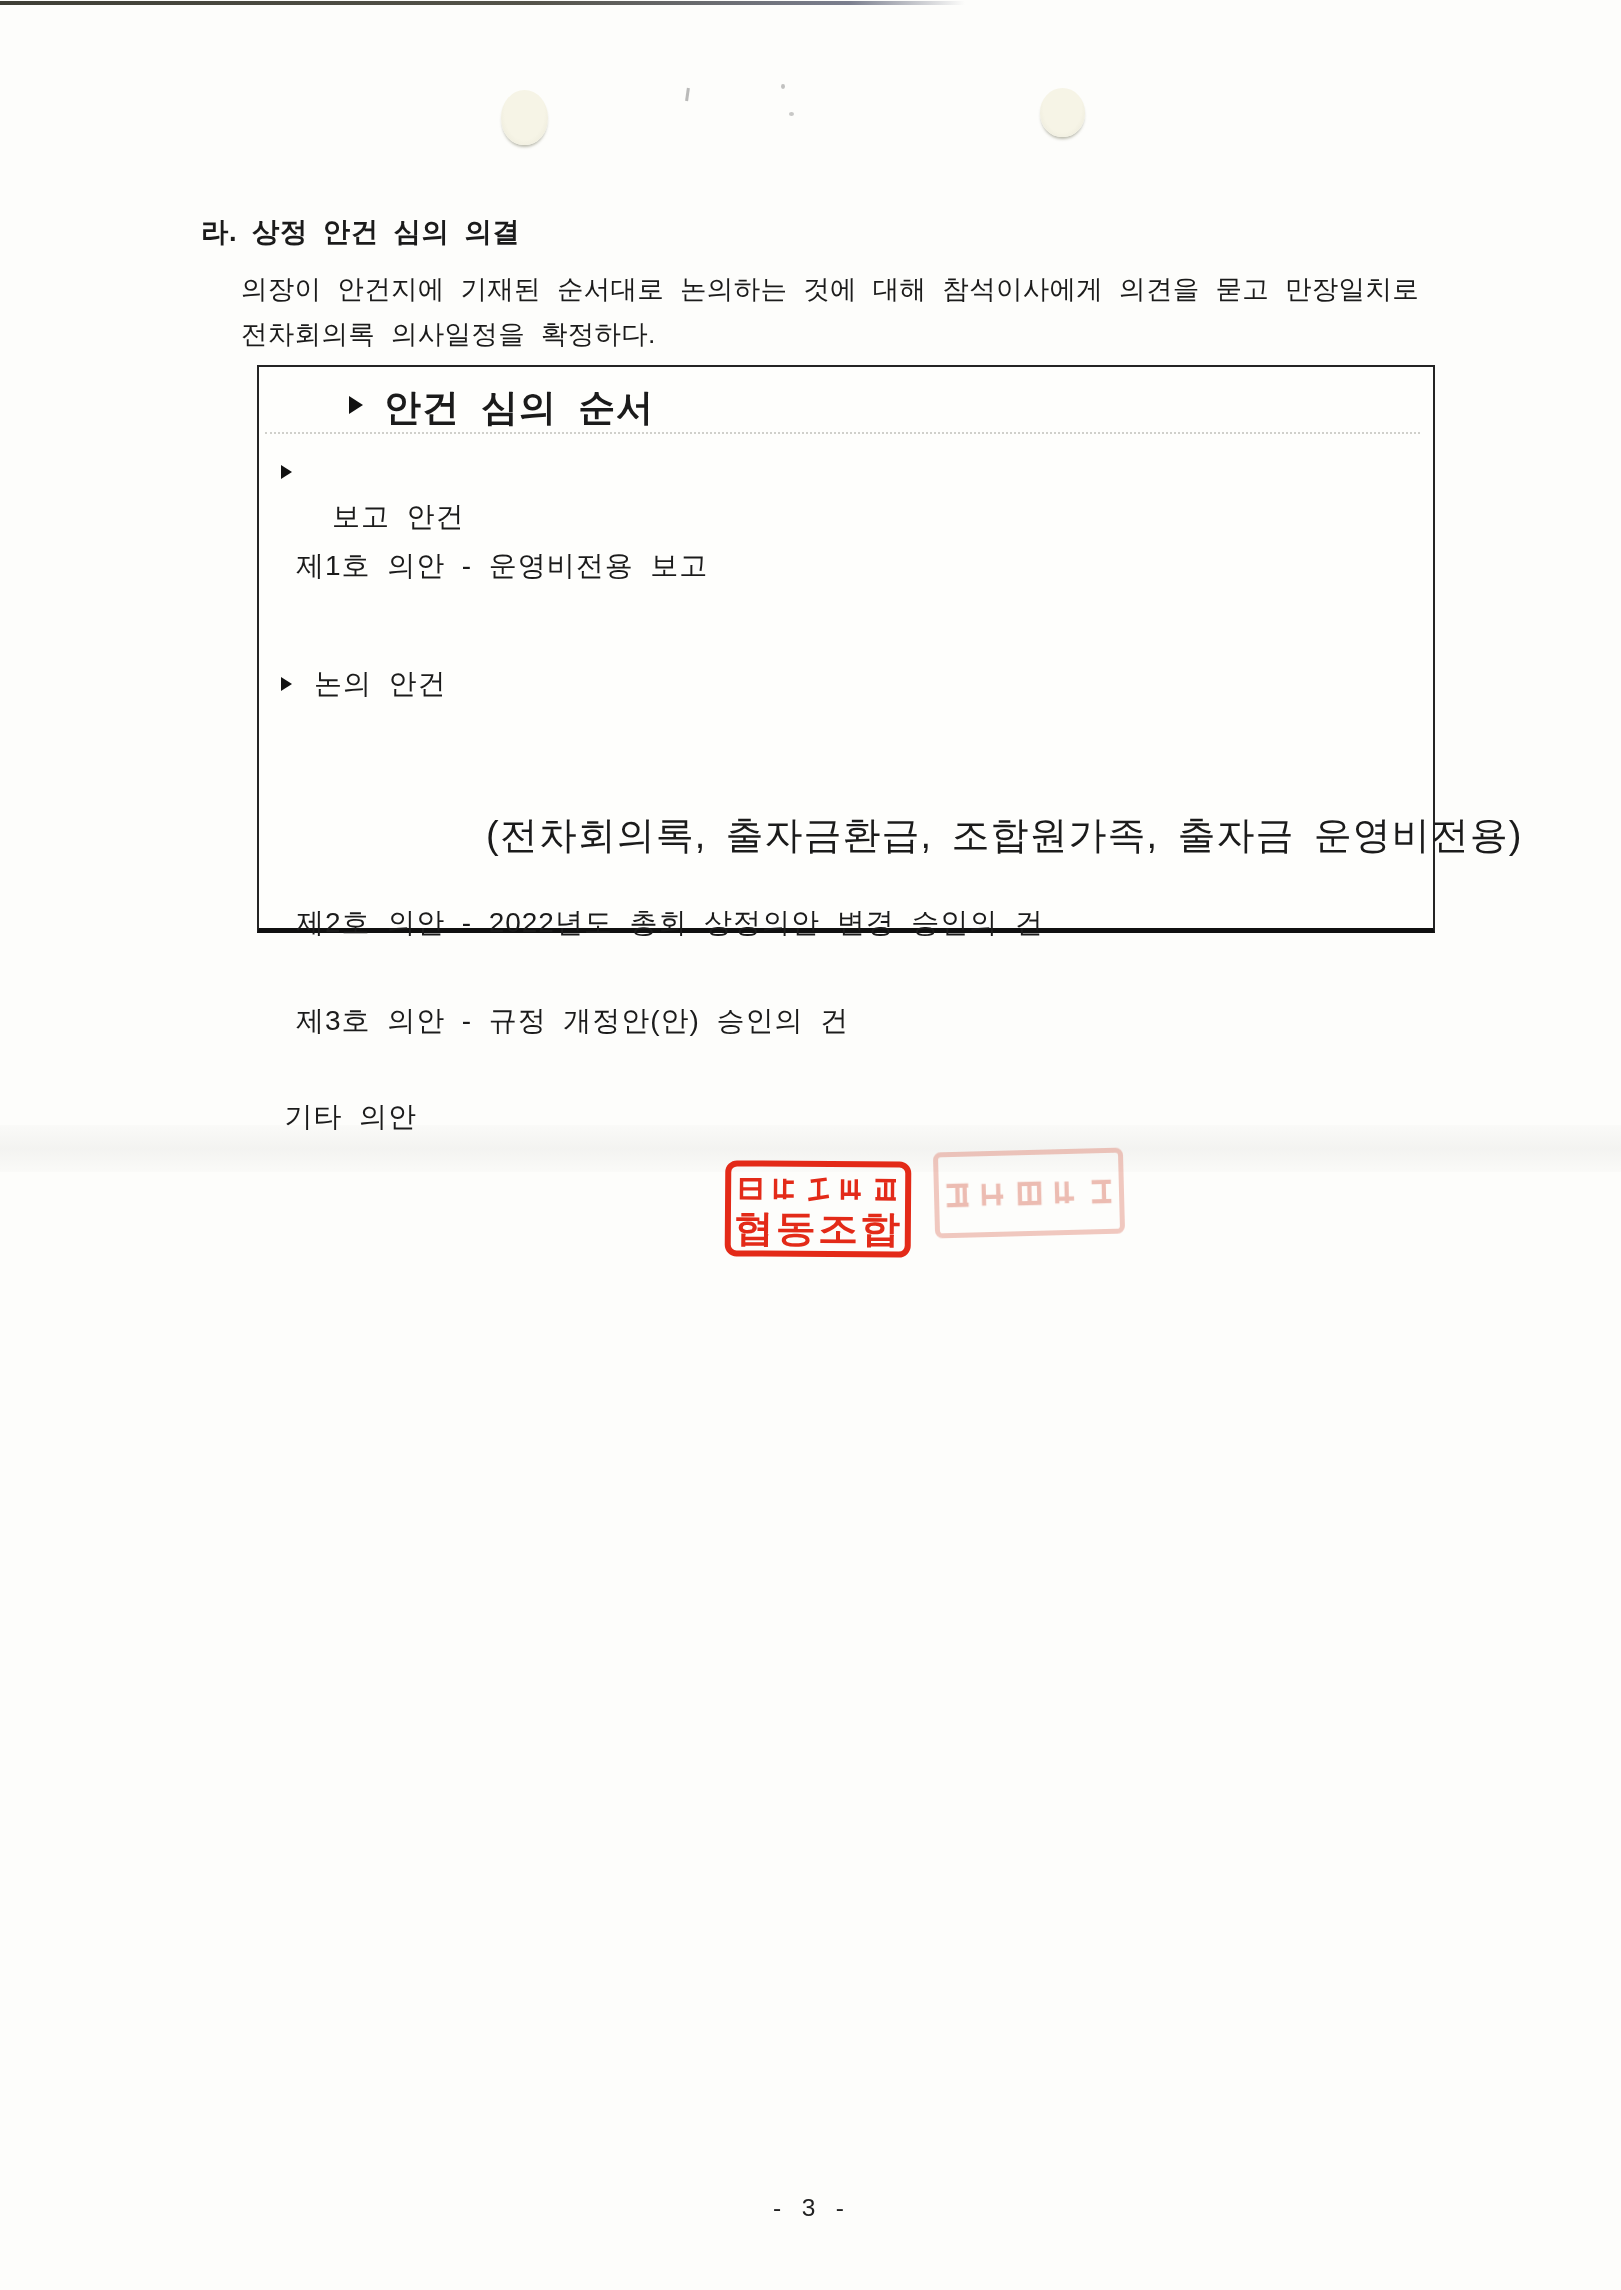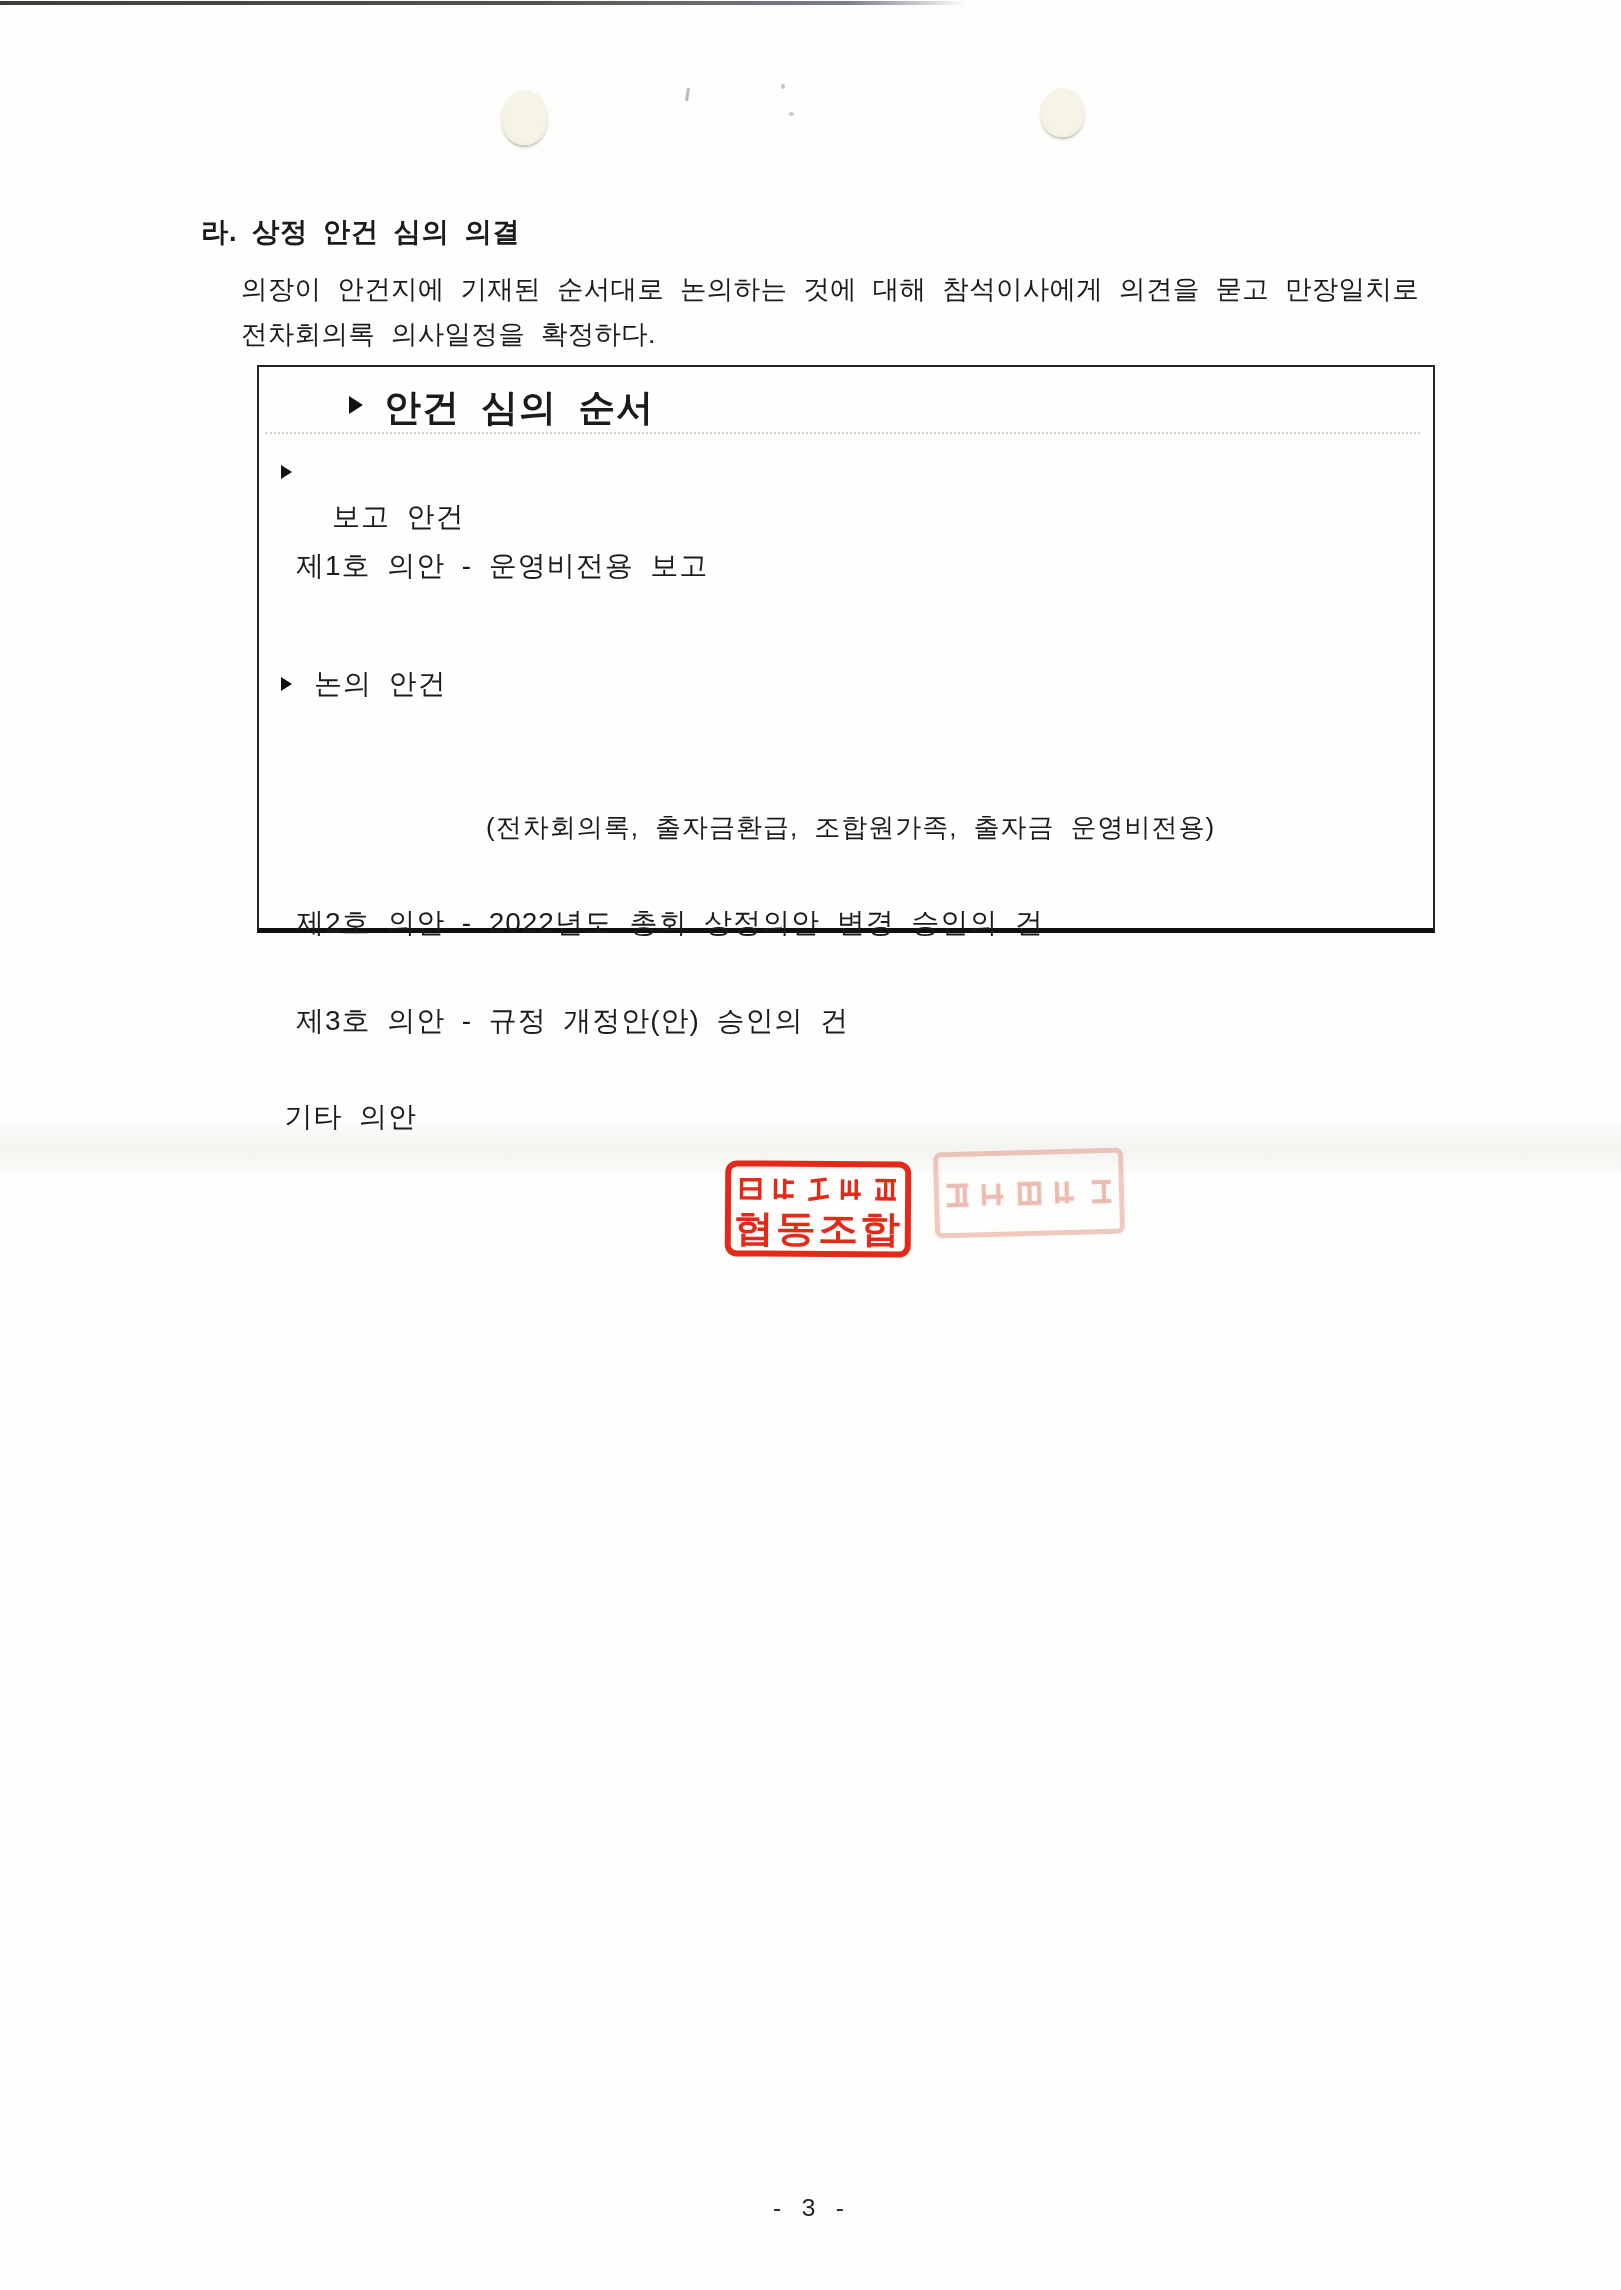--- a/index.html
+++ b/index.html
@@ -99,21 +99,21 @@
     <div class="abs box-sep"></div>
 
     <div class="abs tri small" style="left:21.6px;top:98px;"></div>
     <div class="abs sec-label" style="left:73px;top:86px;margin-top:45px;">보고 안건</div>
 
     <div class="abs item" style="left:37px;top:180px;">제1호 의안 - 운영비전용 보고</div>
 
     <div class="abs tri small" style="left:21.6px;top:310px;"></div>
     <div class="abs sec-label" style="left:55px;top:298px;">논의 안건</div>
 
-    <div class="abs item" style="left:227px;top:443px;font-size:26px;">(전차회의록, 출자금환급, 조합원가족, 출자금 운영비전용)</div>
+    <div class="abs item" style="left:227px;top:443px;font-size:38px;">(전차회의록, 출자금환급, 조합원가족, 출자금 운영비전용)</div>
 
     <div class="abs item" style="left:37px;top:537px;">제2호 의안 - 2022년도 총회 상정의안 변경 승인의 건</div>
 
     <div class="abs item" style="left:37px;top:635px;">제3호 의안 - 규정 개정안(안) 승인의 건</div>
 
     <div class="abs item" style="left:25.5px;top:731px;">기타 의안</div>
   </div>
 
   <div class="abs stamp1">
     <div class="row-top">

